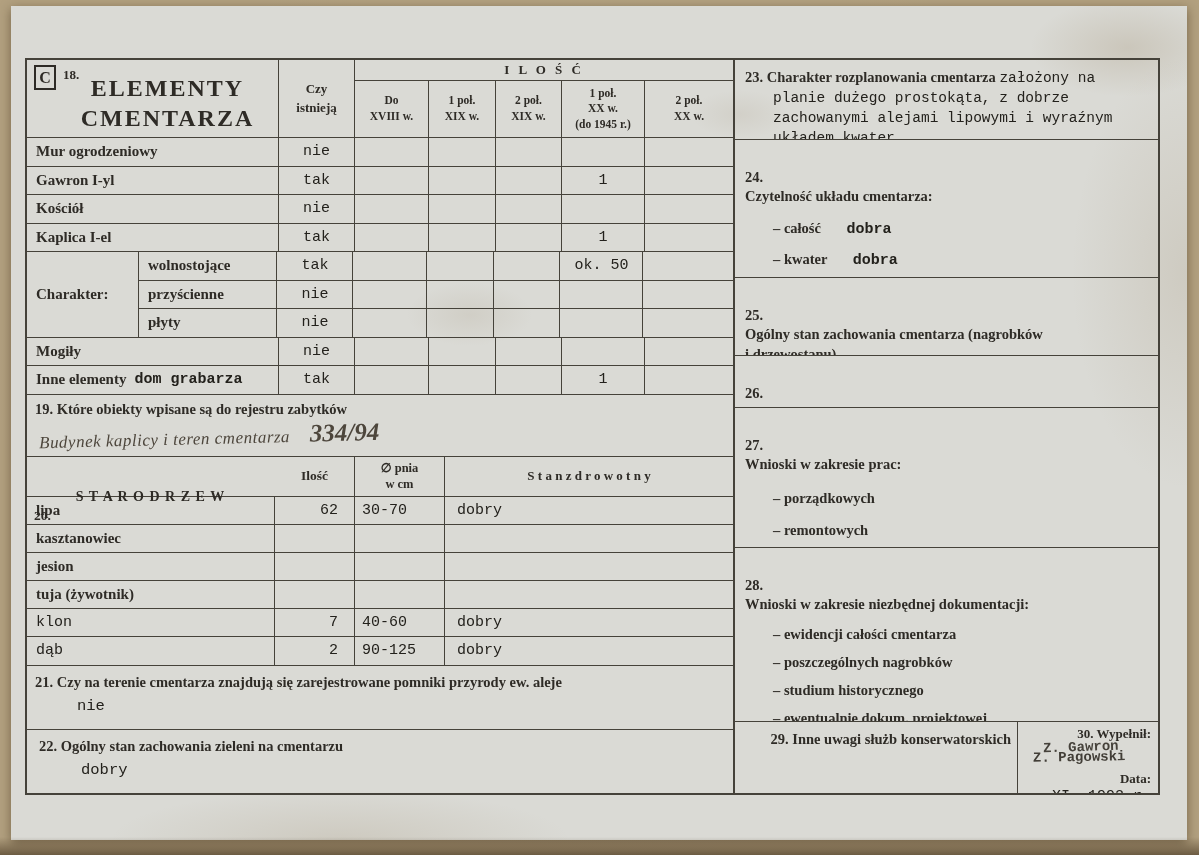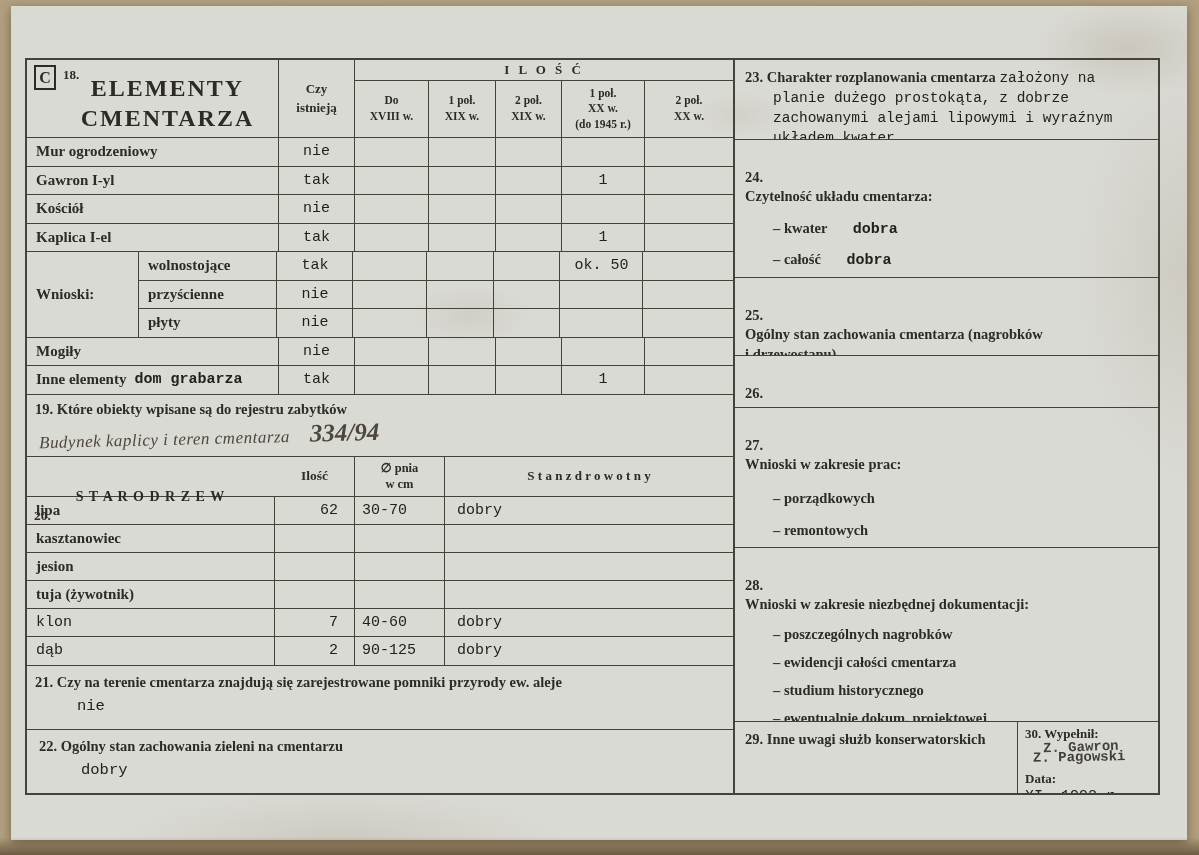--- a/index.html
+++ b/index.html
@@ -113,21 +113,21 @@
   .flow .typed { font-weight:400; font-size:14.5px; }
   .r24 { height:138px; }
   .r-item { margin-left:28px; margin-top:13px; font-weight:700; font-size:14.5px; }
   .item-val { margin-left:22px; }
   .r25 { height:78px; }
   .r26 { height:52px; }
   .r27 { height:140px; }
   .r27 .r-item { margin-top:15px; }
   .r28 { height:174px; }
   .r28 .r-item { margin-top:11px; }
-  .r29 { flex:1; display:flex; padding:0; border-bottom:none; }
+  .r29 { flex:1; display:flex; padding:0; border-bottom:none;text-align:right; }
   .r29-left { width:282px; padding:8px 6px 0 10px; font-weight:700; font-size:14.5px; line-height:1.3; }
   .r30 { flex:1; border-left:1.6px solid #45423a; position:relative; padding:4px 7px; }
   .r30-head { font-weight:700; font-size:13px; }
   .stamps { position:relative; height:27px; }
   .stamp { position:absolute; font-family:"Liberation Mono","DejaVu Sans Mono",monospace;
            font-size:14px; color:#3a362f; font-weight:700; }
   .stamp1 { left:18px; top:-3px; transform:rotate(-2deg); opacity:0.92; }
   .stamp2 { left:8px; top:7px; transform:rotate(-1deg); opacity:0.95; }
   .r30-date-label { font-weight:700; font-size:13px; margin-top:2px; }
   .r30-date { font-family:"Liberation Mono","DejaVu Sans Mono",monospace; font-size:15px;
@@ -207,21 +207,21 @@
           <div class="cell lbl-cell">Kaplica I-el</div>
           <div class="cell ex-cell typed">tak</div>
           <div class="cell pcell w1 typed"></div>
           <div class="cell pcell w2 typed"></div>
           <div class="cell pcell w3 typed"></div>
           <div class="cell pcell w4 typed">1</div>
           <div class="cell pcell w5 typed"></div>
         </div>
 
         <div class="nagblock">
-          <div class="nag-group">Wnioski:</div>
+          <div class="nag-group">Charakter:</div>
           <div class="nag-rows">
             <div class="nag-row">
               <div class="sub-cell">wolnostojące</div>
               <div class="cell ex-cell typed">tak</div>
               <div class="cell pcell w1 typed"></div>
               <div class="cell pcell w2 typed"></div>
               <div class="cell pcell w3 typed"></div>
               <div class="cell pcell w4 typed">ok. 50</div>
               <div class="cell pcell w5 typed"></div>
             </div>
@@ -355,25 +355,25 @@
             <span class="typed">założony na planie dużego prostokąta, z dobrze zachowanymi alejami lipowymi i wyraźnym układem kwater</span>
           </div>
         </div>
 
         <div class="rsec r24">
           <div class="rhead">
             <span class="num">24.</span>
             <span>Czytelność układu cmentarza:</span>
           </div>
           <div class="r-item">
+            <span>– całość</span>
+            <span class="typed item-val">dobra</span>
+          </div>
+          <div class="r-item">
             <span>– kwater</span>
-            <span class="typed item-val">dobra</span>
-          </div>
-          <div class="r-item">
-            <span>– całość</span>
             <span class="typed item-val">dobra</span>
           </div>
 
         </div>
 
         <div class="rsec r25">
           <div class="rhead">
             <span class="num">25.</span>
             <span>Ogólny stan zachowania cmentarza (nagrobków
 i drzewostanu)</span>
@@ -396,22 +396,22 @@
           <div class="r-item">– porządkowych</div>
           <div class="r-item">– remontowych</div>
 
         </div>
 
         <div class="rsec r28">
           <div class="rhead">
             <span class="num">28.</span>
             <span>Wnioski w zakresie niezbędnej dokumentacji:</span>
           </div>
+          <div class="r-item">– ewidencji całości cmentarza</div>
           <div class="r-item">– poszczególnych nagrobków</div>
-          <div class="r-item">– ewidencji całości cmentarza</div>
           <div class="r-item">– studium historycznego</div>
           <div class="r-item">– ewentualnie dokum. projektowej</div>
         </div>
 
         <div class="rsec r29">
           <div class="r29-left">
             <span class="num">29.</span>
             <span>Inne uwagi służb konserwatorskich</span>
           </div>
           <div class="r30">

